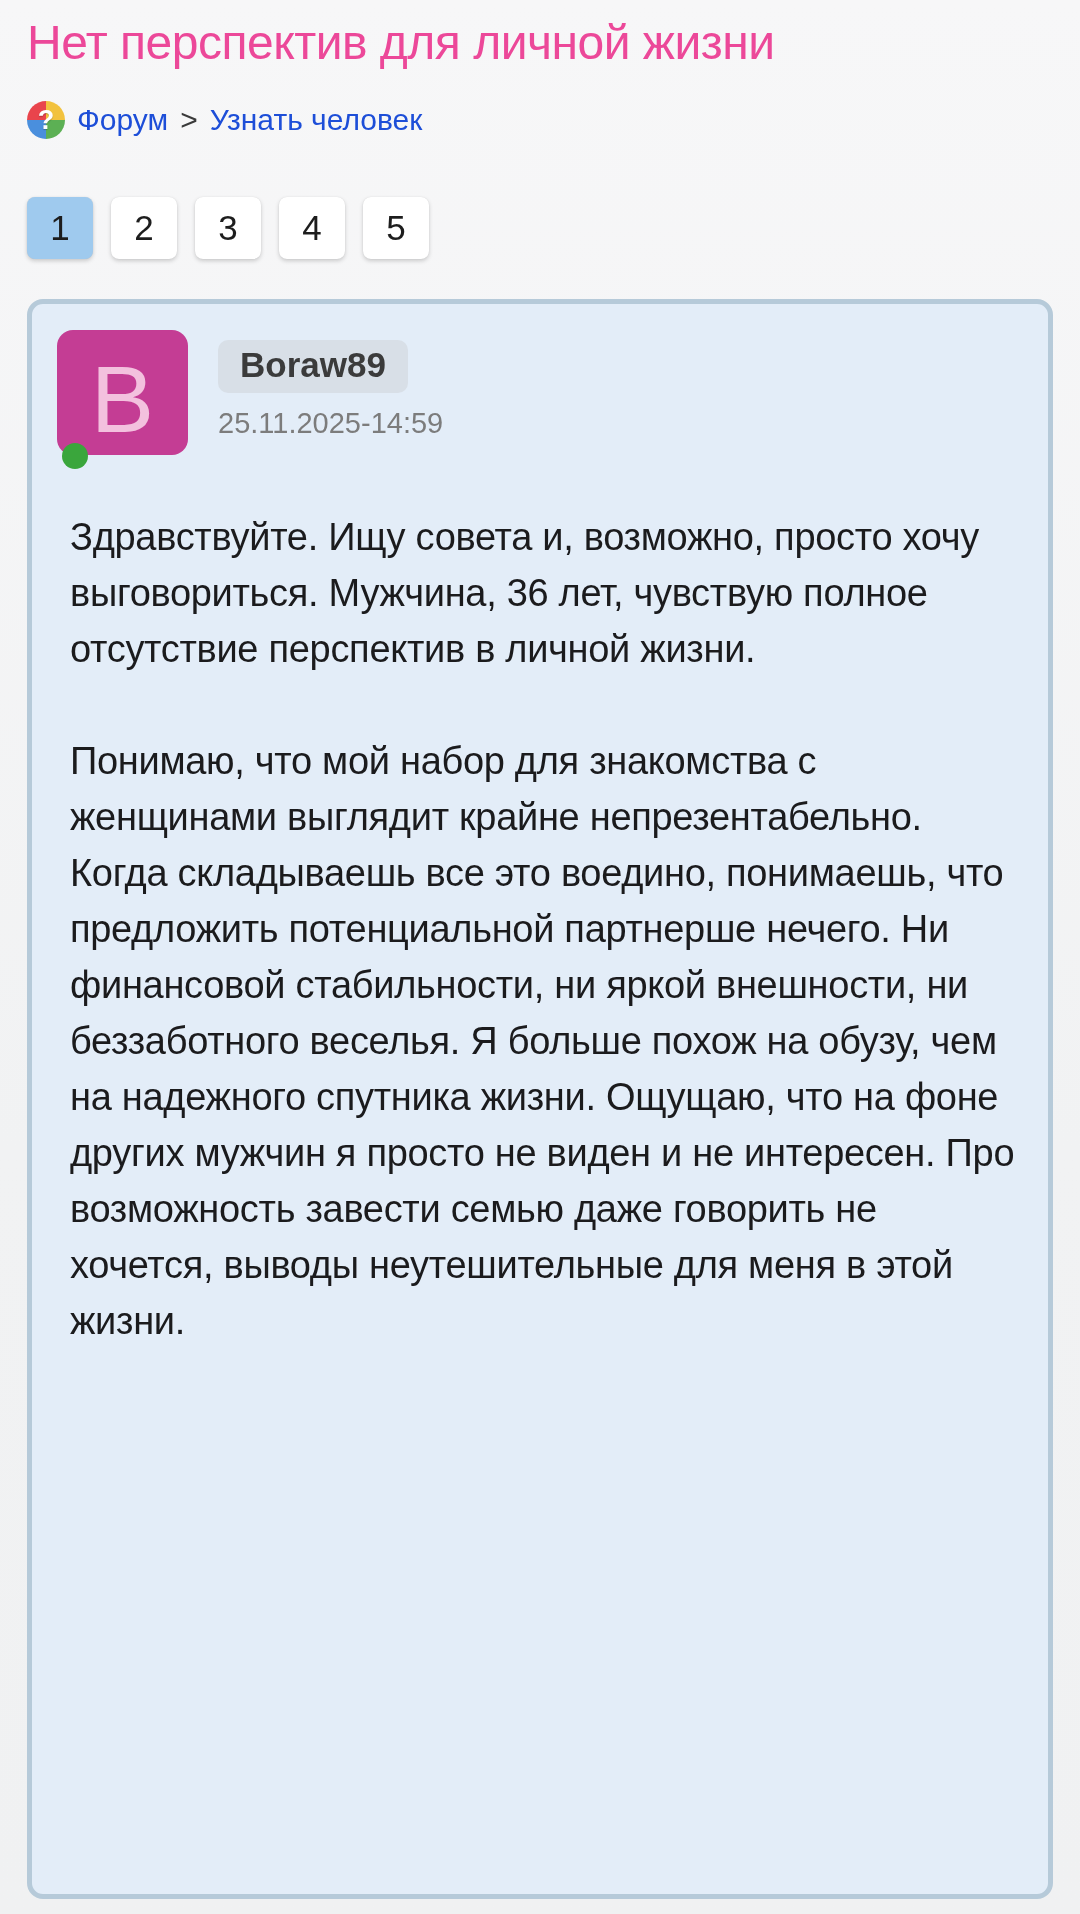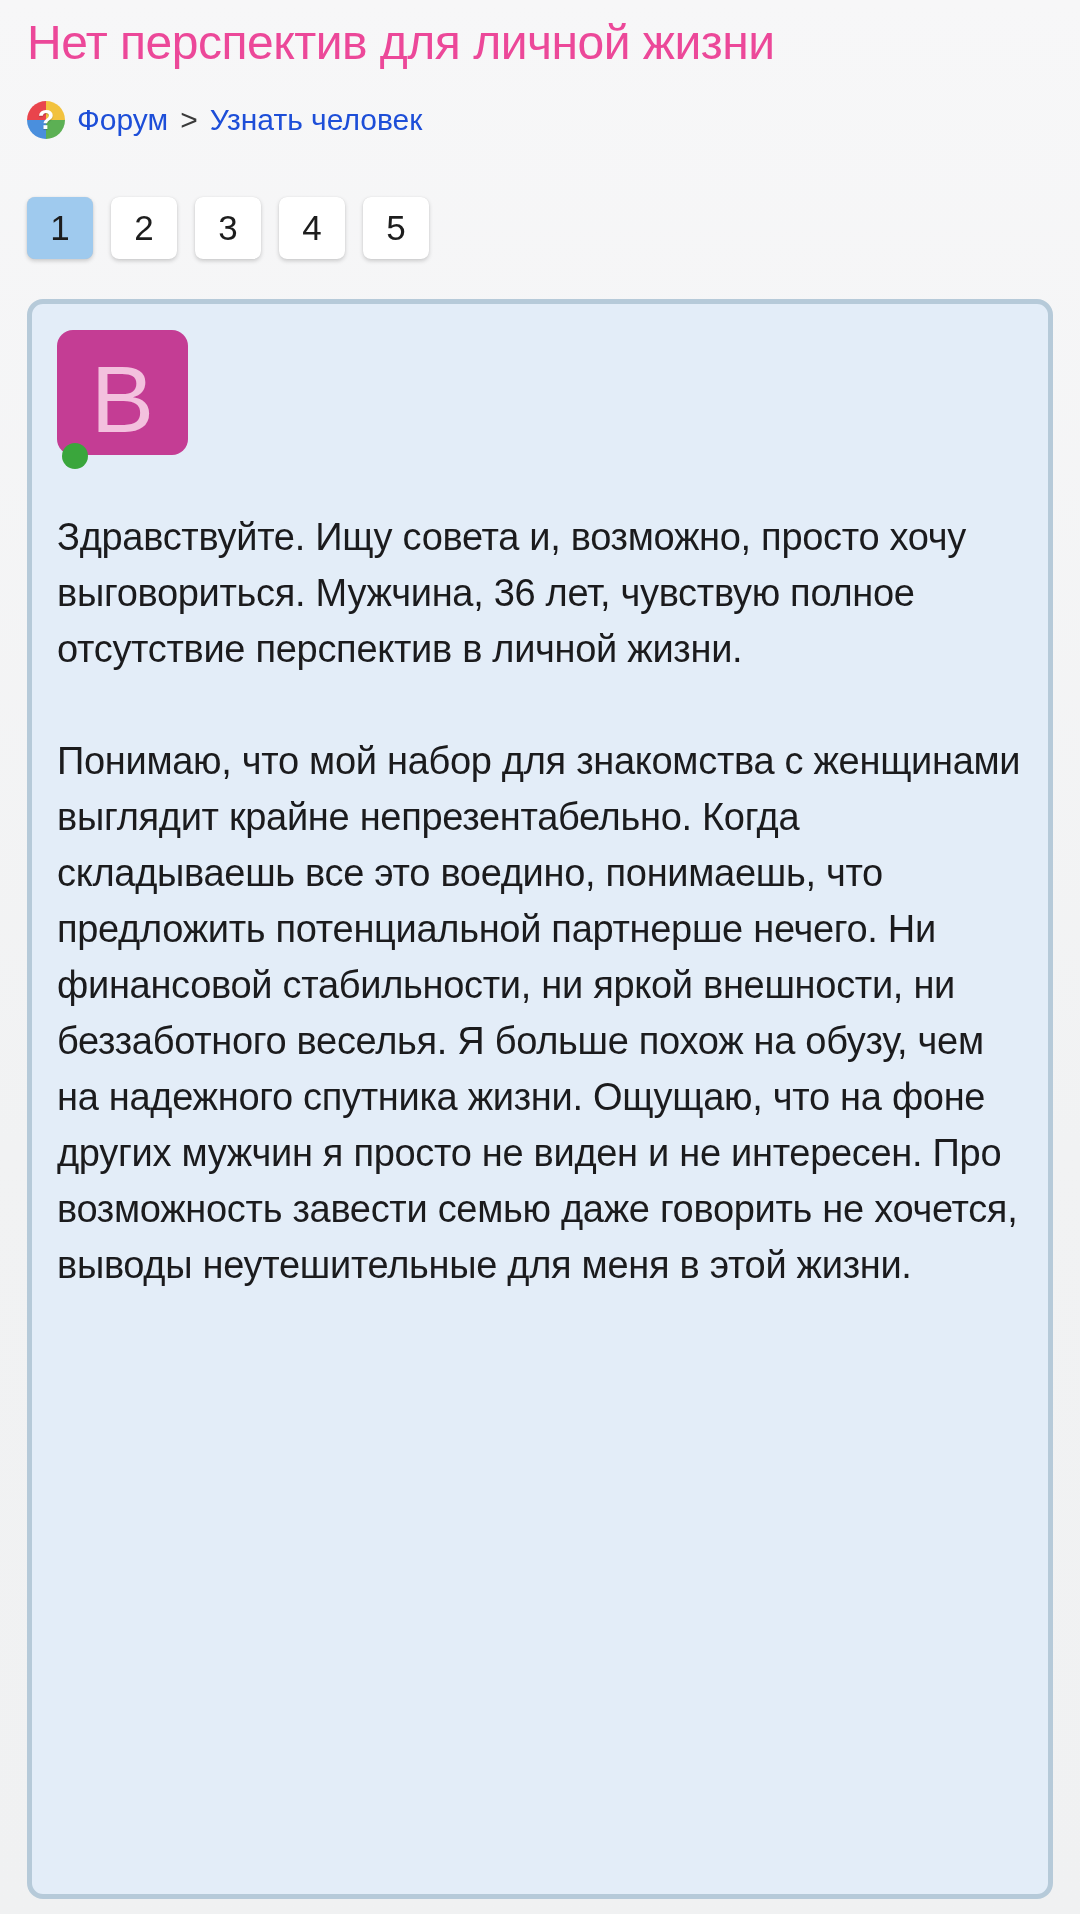--- a/index.html
+++ b/index.html
@@ -110,21 +110,21 @@
     font-weight: 700;
     color: #3b3b3b;
     cursor: pointer;
   }
   .timestamp {
     margin-top: 14px;
     font-size: 29px;
     color: #7c7c7c;
   }
 
-  .post-body { margin-top: 54px; }
+  .post-body { margin-top: 54px; margin-left: 13px; }
   .post-body p {
     font-size: 38px;
     line-height: 56px;
     letter-spacing: -0.3px;
     color: #1b1b1d;
     margin: 0 0 56px 0;
     max-width: 966px;
   }
 </style>
 </head>
@@ -151,20 +151,24 @@
     <button class="page-btn">5</button>
   </div>
 
   <article class="post-card">
 
     <header class="post-header">
       <div class="avatar-wrap">
         <div class="avatar">B</div>
         <span class="online-dot"></span>
       </div>
+      <div class="post-meta">
+        <span class="username">Boraw89</span>
+        <div class="timestamp">25.11.2025-14:59</div>
+      </div>
     </header>
 
     <div class="post-body">
       <p>Здравствуйте. Ищу совета и, возможно, просто хочу выговориться. Мужчина, 36 лет, чувствую полное отсутствие перспектив в личной жизни.</p>
       <p>Понимаю, что мой набор для знакомства с женщинами выглядит крайне непрезентабельно. Когда складываешь все это воедино, понимаешь, что предложить потенциальной партнерше нечего. Ни финансовой стабильности, ни яркой внешности, ни беззаботного веселья. Я больше похож на обузу, чем на надежного спутника жизни. Ощущаю, что на фоне других мужчин я просто не виден и не интересен. Про возможность завести семью даже говорить не хочется, выводы неутешительные для меня в этой жизни.</p>
     </div>
 
   </article>
 
 </div>

